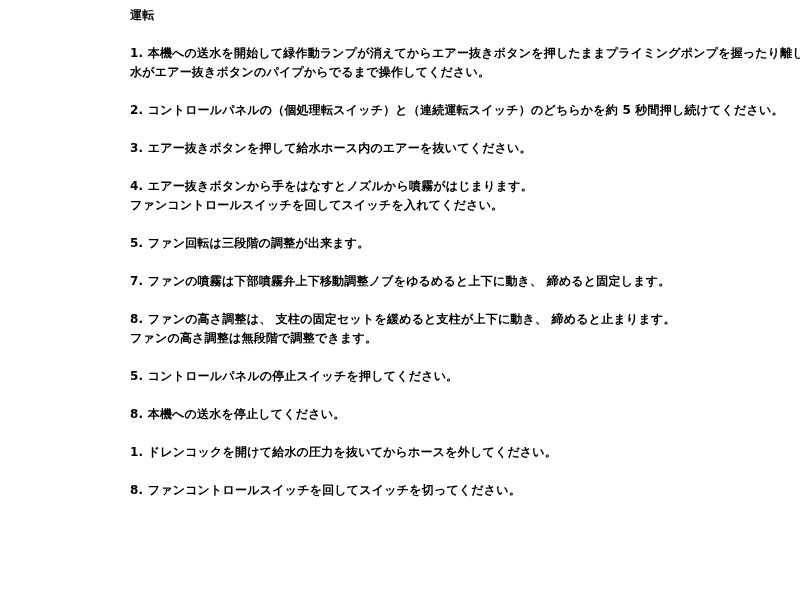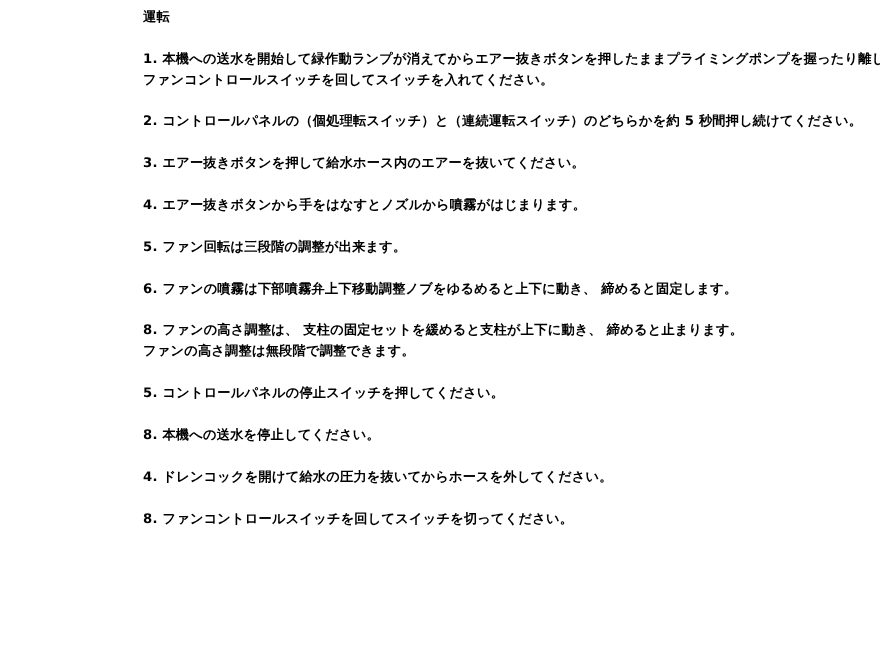--- a/index.html
+++ b/index.html
@@ -38,59 +38,60 @@
 </style>
 </head>
 <body>
 
 <div class="page">
 
   <h2 class="heading">運転</h2>
 
   <p class="para">
     <span class="line">1. 本機への送水を開始して緑作動ランプが消えてからエアー抜きボタンを押したままプライミングポンプを握ったり離したりし、</span>
-    <span class="line">ファンコントロールスイッチを回してスイッチを入れてください。</span>
+    <span class="line">水がエアー抜きボタンのパイプからでるまで操作してください。</span>
   </p>
 
   <p class="para">
     <span class="line">2. コントロールパネルの（個処理転スイッチ）と（連続運転スイッチ）のどちらかを約 5 秒間押し続けてください。</span>
   </p>
 
   <p class="para">
     <span class="line">3. エアー抜きボタンを押して給水ホース内のエアーを抜いてください。</span>
   </p>
 
   <p class="para">
     <span class="line">4. エアー抜きボタンから手をはなすとノズルから噴霧がはじまります。</span>
+    <span class="line">ファンコントロールスイッチを回してスイッチを入れてください。</span>
   </p>
 
   <p class="para">
     <span class="line">5. ファン回転は三段階の調整が出来ます。</span>
   </p>
 
 
   <p class="para">
-    <span class="line">6. ファンの噴霧は下部噴霧弁上下移動調整ノブをゆるめると上下に動き、 締めると固定します。</span>
+    <span class="line">7. ファンの噴霧は下部噴霧弁上下移動調整ノブをゆるめると上下に動き、 締めると固定します。</span>
   </p>
 
   <p class="para">
     <span class="line">8. ファンの高さ調整は、 支柱の固定セットを緩めると支柱が上下に動き、 締めると止まります。</span>
     <span class="line">ファンの高さ調整は無段階で調整できます。</span>
   </p>
 
 
   <p class="para">
     <span class="line">5. コントロールパネルの停止スイッチを押してください。</span>
   </p>
 
   <p class="para">
     <span class="line">8. 本機への送水を停止してください。</span>
   </p>
 
   <p class="para">
-    <span class="line">4. ドレンコックを開けて給水の圧力を抜いてからホースを外してください。</span>
+    <span class="line">1. ドレンコックを開けて給水の圧力を抜いてからホースを外してください。</span>
   </p>
 
   <p class="para">
     <span class="line">8. ファンコントロールスイッチを回してスイッチを切ってください。</span>
   </p>
 
 </div>
 
 </body></html>

